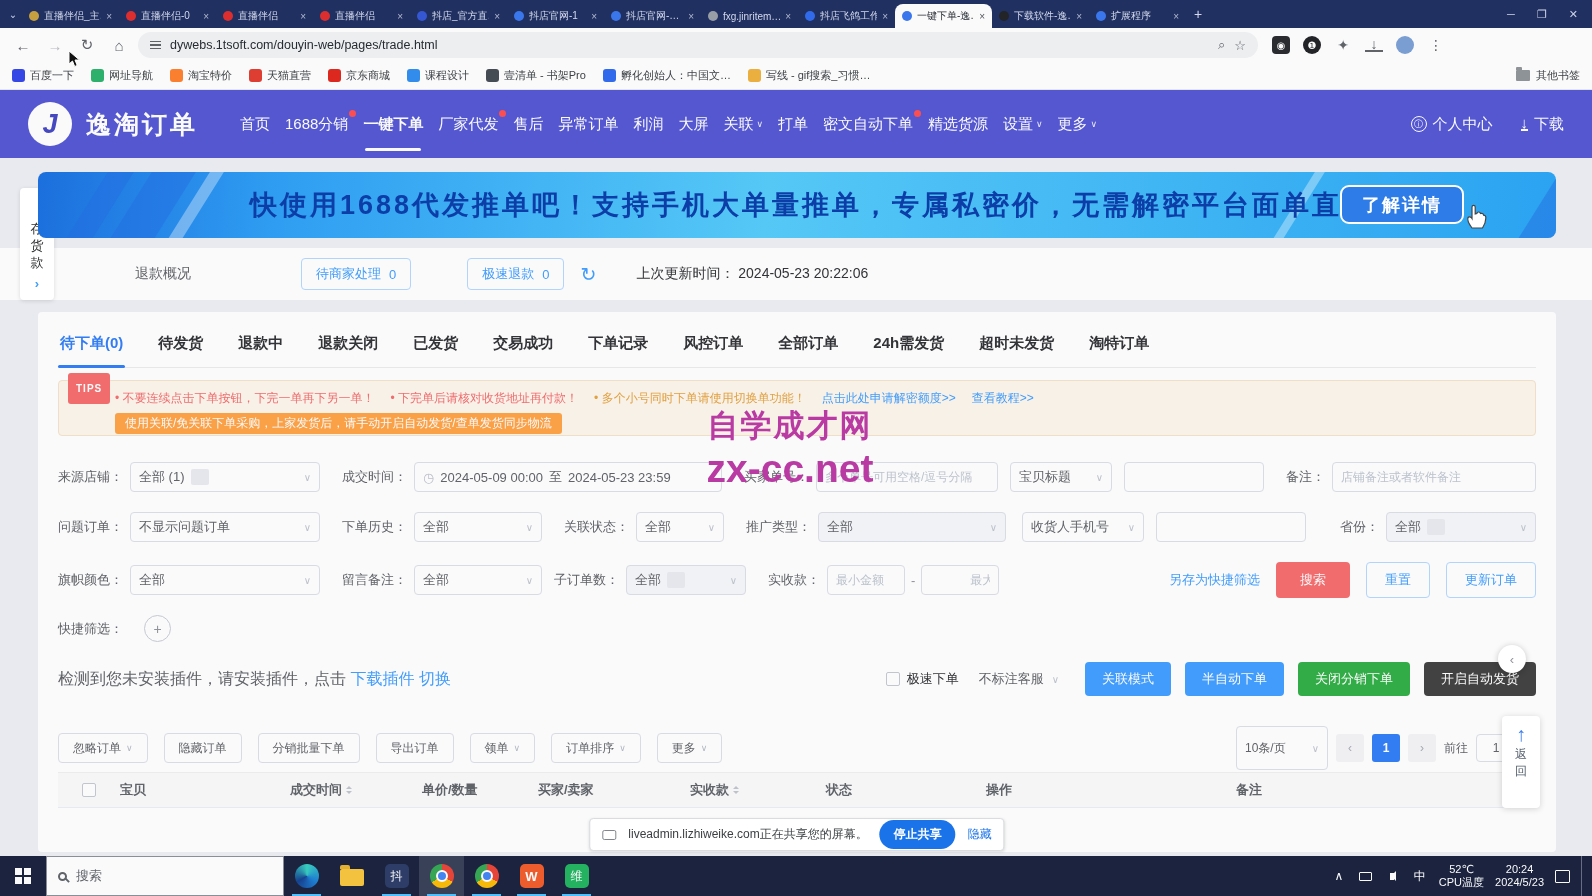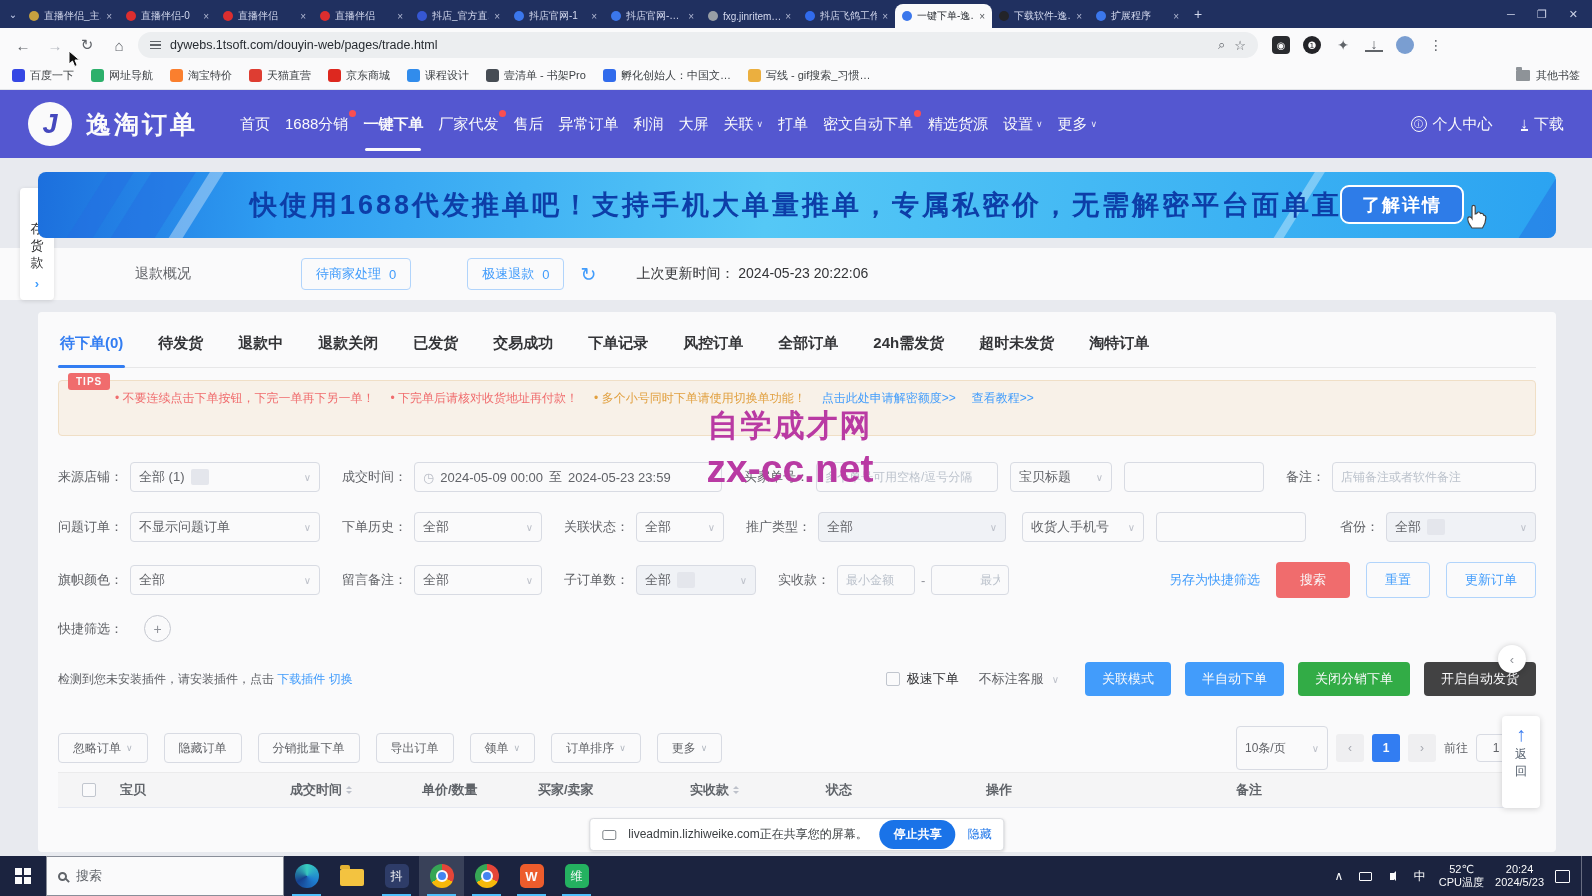--- a/index.html
+++ b/index.html
@@ -63,21 +63,21 @@
 .rbtn{border:1px solid #b3d8ff;color:#409eff;border-radius:4px;padding:6px 14px;font-size:13px;display:flex;gap:8px;align-items:center;background:#fff}
 .rfr{color:#409eff;font-size:19px;margin-left:16px}
 .rupd{margin-left:40px;color:#303133}
 
 #card{position:absolute;top:312px;left:38px;width:1518px;height:540px;background:#fff;border-radius:4px}
 #ordertabs{position:absolute;top:8px;left:20px;right:20px;height:48px;display:flex;gap:31px;align-items:center;font-size:15px;font-weight:bold;color:#303133;border-bottom:1px solid #ececec}
 .otab{position:relative;white-space:nowrap;cursor:pointer;padding:0 2px}
 .otab.active{color:#2f7df6}
 .otab.active::after{content:"";position:absolute;left:0;right:0;bottom:-15px;height:3px;background:#2f7df6;border-radius:2px}
 #tips{position:absolute;top:68px;left:20px;right:20px;height:56px;background:#fdf6ec;border:1px solid #f5e3c8;border-radius:4px;padding:9px 12px 0 56px;font-size:12px}
-.tipsbadge{position:absolute;left:9px;top:-8px;background:#f56c6c;color:#fff;font-size:10px;font-weight:bold;padding:3px 8px;border-radius:3px;letter-spacing:1px}
+.tipsbadge{position:absolute;left:9px;top:-8px;background:#f56c6c;color:#fff;font-size:10px;font-weight:bold;padding:10px 8px;border-radius:3px;letter-spacing:1px}
 .tline1{display:flex;gap:16px;white-space:nowrap;overflow:hidden}
 .seg-red{color:#f56c6c}.seg-orange{color:#e6a23c}.seg-link{color:#409eff}
 .tline2{margin-top:6px;display:inline-block;background:#ffa243;color:#fff;padding:2px 10px;border-radius:3px}
 #watermark{position:absolute;left:660px;top:405px;width:260px;z-index:6;color:#b93aa3;text-align:center;pointer-events:none;font-weight:bold}
 #watermark .w1{font-size:31px;letter-spacing:2px}
 #watermark .w2{font-size:39px}
 .frow{position:absolute;left:20px;right:20px;display:flex;align-items:center;font-size:13px;color:#606266;white-space:nowrap}
 .flabel{margin-right:7px;color:#606266}
 .fsel{height:30px;border:1px solid #dcdfe6;border-radius:4px;background:#fff;display:flex;align-items:center;padding:0 8px;color:#606266;gap:6px}
 .fsel.gray{background:#f5f7fa}
@@ -520,20 +520,21 @@
 
         <span class="seg-red">• 下完单后请核对收货地址再付款！</span>
 
         <span class="seg-orange">• 多个小号同时下单请使用切换单功能！</span>
 
         <span class="seg-link">点击此处申请解密额度&gt;&gt;</span>
 
         <span class="seg-link">查看教程&gt;&gt;</span>
 
     </div>
+    <span class="tline2">使用关联/免关联下单采购，上家发货后，请手动开启自动发货/查单发货同步物流</span>
   </div>
 
   <div class="frow" style="top:150px">
     <span class="flabel">来源店铺：</span>
     <div class="fsel" style="width:190px">
       <span class="fval">全部 (1)</span>
       <span class="ftag"></span>
       <span class="caret2">∨</span>
     </div>
     <span class="flabel" style="margin-left:22px">成交时间：</span>
@@ -592,21 +593,21 @@
     <span class="flabel">旗帜颜色：</span>
     <div class="fsel" style="width:190px">
       <span class="fval">全部</span>
       <span class="caret2">∨</span>
     </div>
     <span class="flabel" style="margin-left:22px">留言备注：</span>
     <div class="fsel" style="width:128px">
       <span class="fval">全部</span>
       <span class="caret2">∨</span>
     </div>
-    <span class="flabel" style="margin-left:22px">子订单数：</span>
+    <span class="flabel" style="margin-left:12px">子订单数：</span>
     <div class="fsel gray" style="width:120px">
       <span class="fval">全部</span>
       <span class="ftag"></span>
       <span class="caret2">∨</span>
     </div>
     <span class="flabel" style="margin-left:22px">实收款：</span>
     <input class="finput" style="width: 78px;" placeholder="最小金额">
     <span style="margin:0 6px;color:#909399">-</span>
     <input class="finput" style="width: 78px; padding-left: 48px;" placeholder="最大金额">
     <span class="linkbtn" style="margin-left:auto">另存为快捷筛选</span>
@@ -614,21 +615,21 @@
     <button class="btn-out" style="margin-left:16px">重置</button>
     <button class="btn-out" style="margin-left:16px">更新订单</button>
   </div>
 
   <div class="frow" style="top:303px;gap:14px">
     <span class="flabel">快捷筛选：</span>
     <button class="plusbtn">+</button>
   </div>
 
   <div class="frow" style="top:350px">
-    <span style="font-size:12px;color:#606266">
+    <span style="font-size:16px;color:#606266">
       <span>检测到您未安装插件，请安装插件，点击</span>
       <span class="linkbtn">下载插件</span>
       <span class="linkbtn">切换</span>
     </span>
     <span class="chkbox" style="margin-left:auto"></span>
     <span style="margin-left:7px;color:#303133">极速下单</span>
     <span style="margin-left:20px">不标注客服</span>
     <span class="caret2" style="margin-left:8px;color:#c0c4cc;font-size:10px">∨</span>
     <div style="display:flex;gap:14px;margin-left:26px">
 

